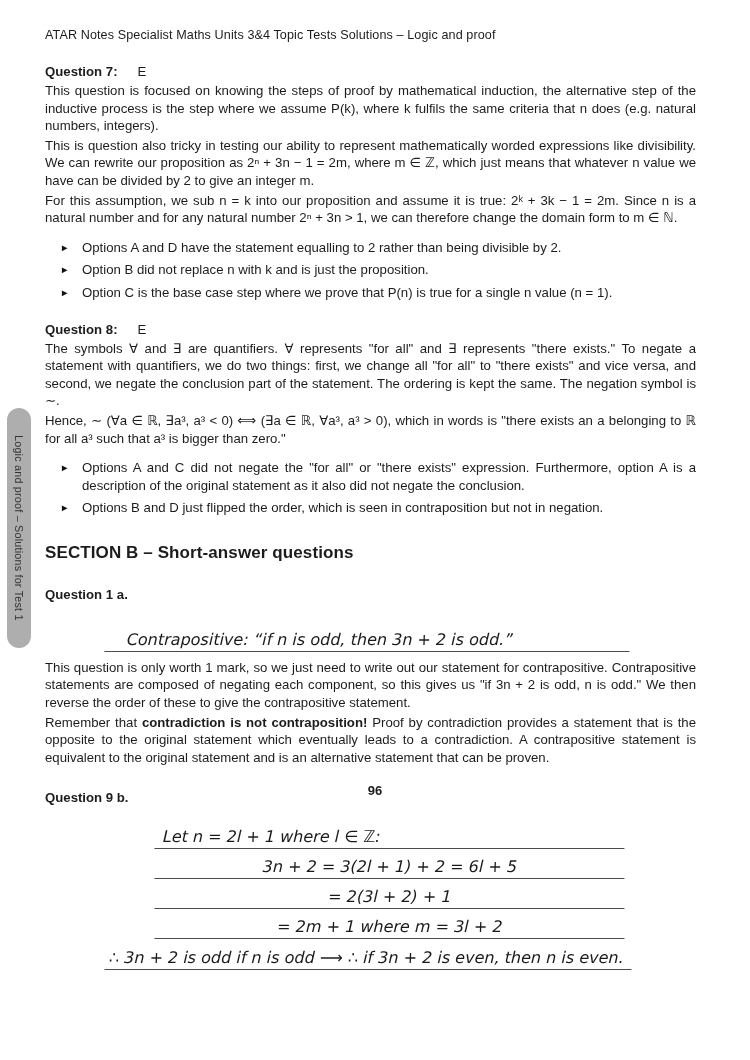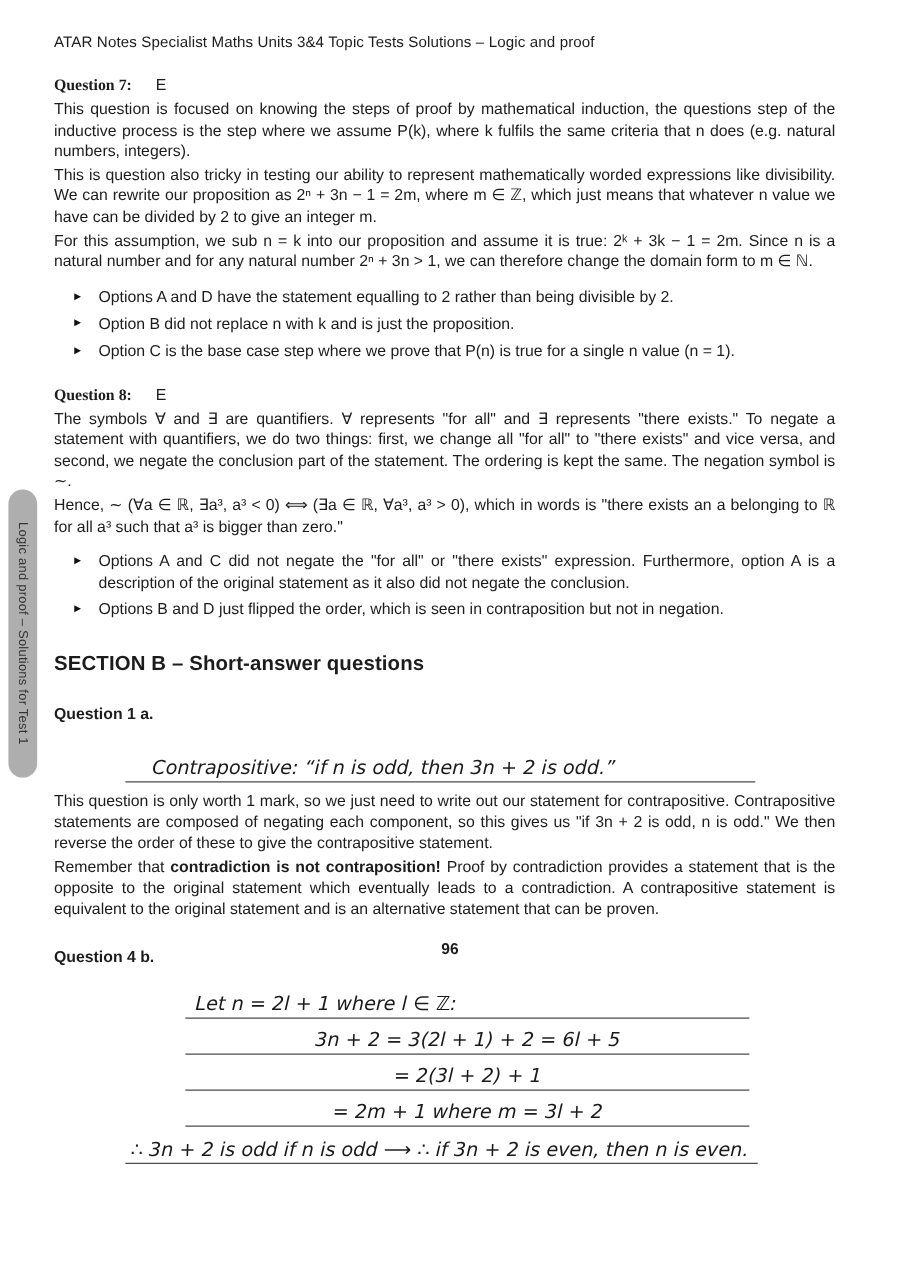--- a/index.html
+++ b/index.html
@@ -17,21 +17,21 @@
   }
   .content {
     padding: 28px 54px 0 45px;
   }
   .doc-header {
     font-size: 12.6px;
     letter-spacing: 0.1px;
     margin-bottom: 20px;
   }
   .q-heading { margin-top: 18px; }
-  .q-label { font-weight: bold; font-size: 13.2px; font-family: Liberation Serif, serif; }
+  .q-label { font-weight: bold; font-size: 13.2px; }
   .q-answer { font-size: 13.2px; margin-left: 20px; }
   p.body-text {
     font-size: 13.2px;
     line-height: 17.6px;
     text-align: justify;
     margin: 2px 0 0 0;
   }
   .para-gap { margin-top: 13px; }
   .bullet-list { margin: 12px 0 0 0; padding: 0 0 0 15px; }
   .bullet-row {
@@ -137,21 +137,21 @@
     <span class="side-tab-text">Logic and proof – Solutions for Test 1</span>
   </div>
 
   <div class="content">
 
     <div class="doc-header">ATAR Notes Specialist Maths Units 3&amp;4 Topic Tests Solutions – Logic and proof</div>
 
     <div class="q-heading">
       <span class="q-label">Question 7:</span><span class="q-answer">E</span>
     </div>
-    <p class="body-text">This question is focused on knowing the steps of proof by mathematical induction, the questions step of the inductive process is the step where we assume P(k), where k fulfils the same criteria that n does (e.g. natural numbers, integers).</p>
+    <p class="body-text">This question is focused on knowing the steps of proof by mathematical induction, the alternative step of the inductive process is the step where we assume P(k), where k fulfils the same criteria that n does (e.g. natural numbers, integers).</p>
     <p class="body-text para-gap">This is question also tricky in testing our ability to represent mathematically worded expressions like divisibility.  We can rewrite our proposition as 2ⁿ + 3n − 1 = 2m, where m ∈ ℤ, which just means that whatever n value we have can be divided by 2 to give an integer m.</p>
     <p class="body-text para-gap">For this assumption, we sub n = k into our proposition and assume it is true: 2ᵏ + 3k − 1 = 2m.  Since n is a natural number and for any natural number 2ⁿ + 3n &gt; 1, we can therefore change the domain form to m ∈ ℕ.</p>
 
     <div class="bullet-list">
       <div class="bullet-row">
         <span class="bullet-marker">►</span>
         <span class="bullet-text">Options A and D have the statement equalling to 2 rather than being divisible by 2.</span>
       </div>
       <div class="bullet-row">
         <span class="bullet-marker">►</span>
@@ -184,21 +184,21 @@
 
     <div class="sub-label">Question 1 a.</div>
 
     <div class="hw hw-line hw-contrapositive">
       <span>Contrapositive:   “if n is odd, then 3n + 2 is odd.”</span>
     </div>
 
     <p class="body-text" style="margin-top:7px;">This question is only worth 1 mark, so we just need to write out our statement for contrapositive.  Contrapositive statements are composed of negating each component, so this gives us "if 3n + 2 is odd, n is odd." We then reverse the order of these to give the contrapositive statement.</p>
     <p class="body-text para-gap"><span>Remember that </span><span class="bold-inline">contradiction is not contraposition!</span><span> Proof by contradiction provides a statement that is the opposite to the original statement which eventually leads to a contradiction. A contrapositive statement is equivalent to the original statement and is an alternative statement that can be proven.</span></p>
 
-    <div class="sub-label">Question 4 b.</div>
+    <div class="sub-label">Question 9 b.</div>
 
     <div class="hw-work">
       <div class="hw hw-line hw-row-inner hw-left">
         <span>Let n = 2l + 1  where  l ∈ ℤ:</span>
       </div>
       <div class="hw hw-line hw-row-inner hw-center">
         <span>3n + 2  =  3(2l + 1) + 2  =  6l + 5</span>
       </div>
       <div class="hw hw-line hw-row-inner hw-center">
         <span>=  2(3l + 2) + 1</span>

